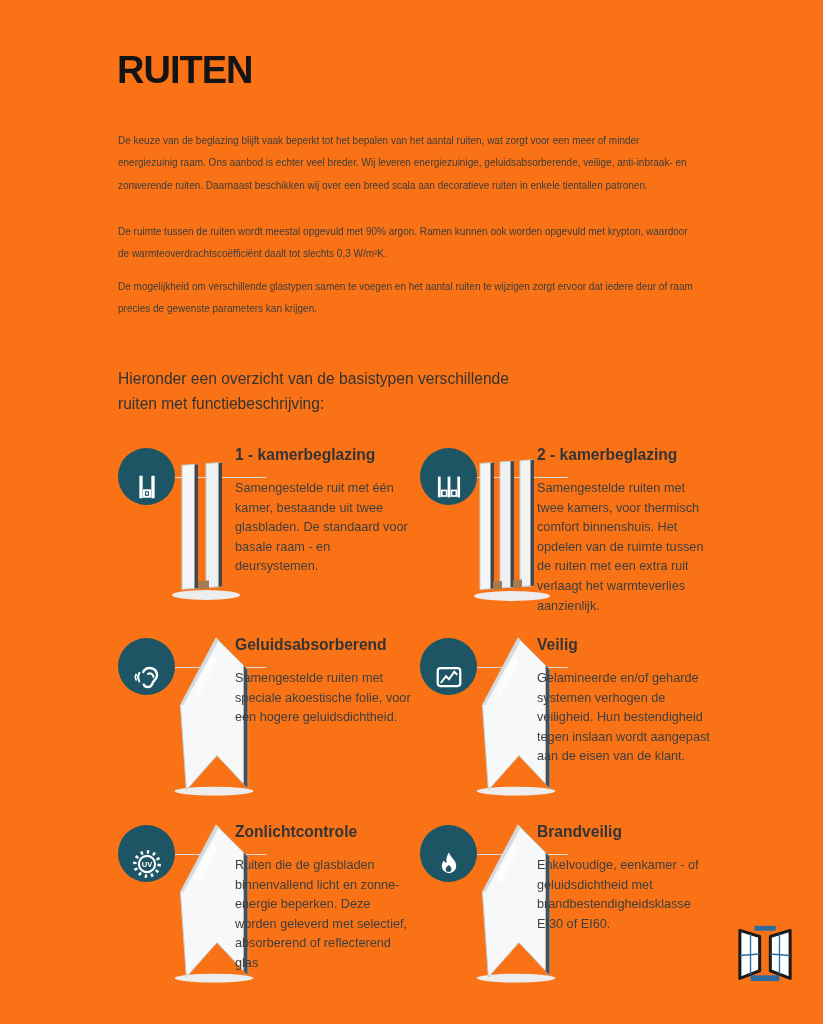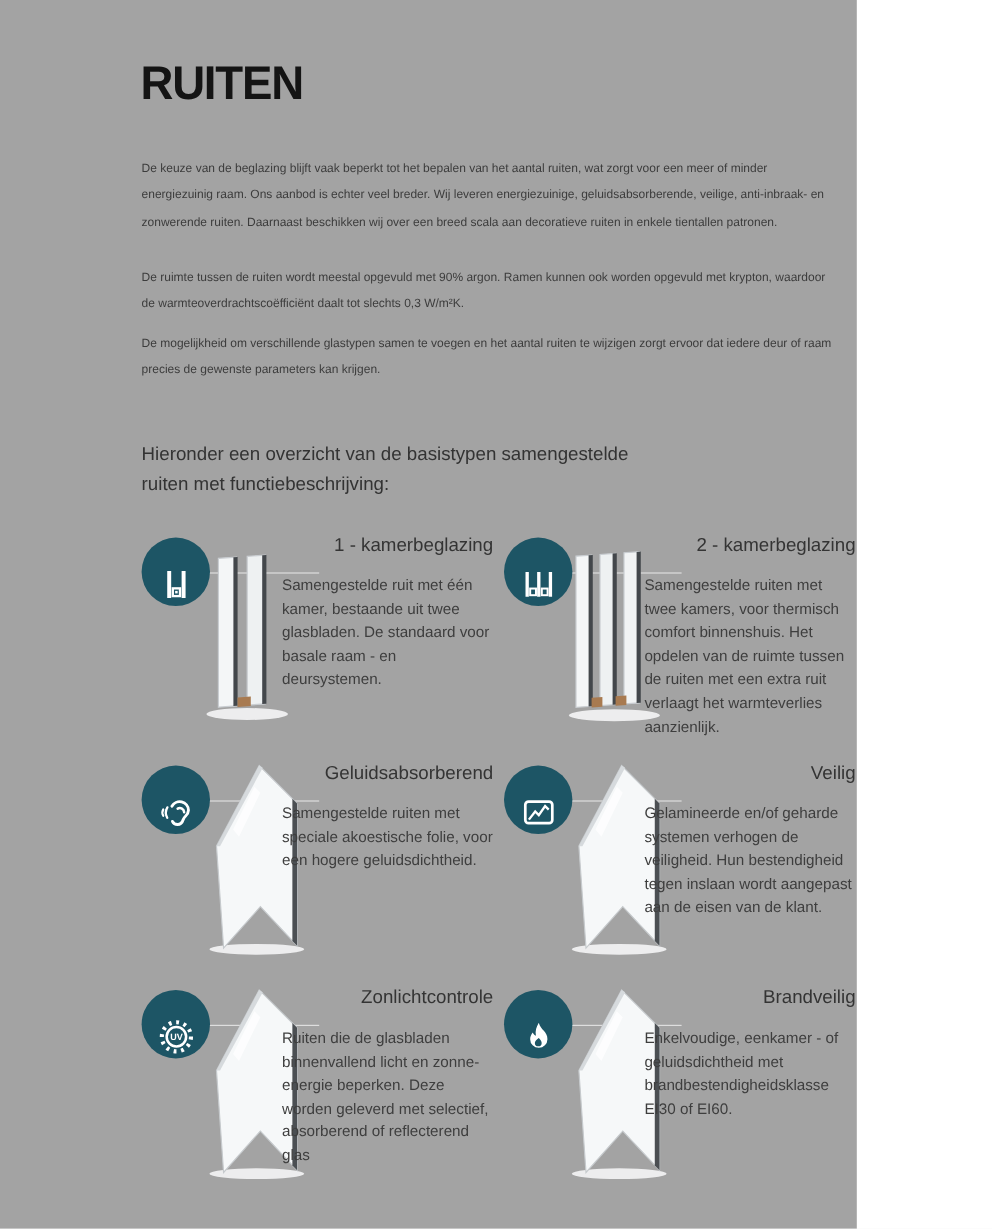--- a/index.html
+++ b/index.html
@@ -1,18 +1,18 @@
 <!DOCTYPE html>
 <html><head>
 <meta charset="utf-8">
 <style>
   * { margin:0; padding:0; box-sizing:border-box; }
   html,body { background:#ffffff; }
   body { font-family:"Liberation Sans", sans-serif; color:#3a3a3a; }
-  .page { position:relative; width:714px; height:1024px; background:#a3a3a3; overflow:hidden; }
+  .page { position:relative; width:823px; height:1024px; background:#f97316; overflow:hidden; }
 
   .page-title{
     position:absolute; left:117px; top:48px;
     font-size:38px; font-weight:bold; letter-spacing:-1px;
     color:#141414; transform:scaleY(1.04); transform-origin:left top;
   }
   .para{
     position:absolute; left:118px; width:580px;
     font-size:10px; line-height:22.4px; color:#3c3c3c;
   }
@@ -30,41 +30,41 @@
     border-radius:50%; background:#1d5565; z-index:2;
     display:flex; align-items:flex-end; justify-content:center;
   }
   .icon-circle svg{ width:36px; height:36px; }
   .connector{
     position:absolute; left:30px; top:37px; width:118px; height:0;
     border-top:1px solid #dedede; z-index:0;
   }
   .pane-img{ position:absolute; left:46px; top:0; z-index:1; }
   .cell-text{ position:absolute; left:117px; top:6px; width:176px; z-index:3; }
-  .cell-title{ font-size:15.6px; font-weight:normal; color:#343434;text-align:right; }
+  .cell-title{ font-size:15.6px; font-weight:bold; color:#343434; }
   .cell-desc{ margin-top:15px; font-size:12.7px; line-height:19.6px; color:#3e3e3e; }
 
   .page-number{
     position:absolute; left:0; top:977px; width:827px;
     text-align:center; font-size:11.5px; color:#3a3a3a;
   }
   .footer-logo{ position:absolute; left:733px; top:922px; width:64px; height:64px; }
 </style>
 </head>
 <body>
 
 <div class="page">
 
   <h1 class="page-title">RUITEN</h1>
 
   <p class="para para1">De keuze van de beglazing blijft vaak beperkt tot het bepalen van het aantal ruiten, wat zorgt voor een meer of minder energiezuinig raam. Ons aanbod is echter veel breder. Wij leveren energiezuinige, geluidsabsorberende, veilige, anti-inbraak- en zonwerende ruiten. Daarnaast beschikken wij over een breed scala aan decoratieve ruiten in enkele tientallen patronen.</p>
   <p class="para para2">De ruimte tussen de ruiten wordt meestal opgevuld met 90% argon. Ramen kunnen ook worden opgevuld met krypton, waardoor de warmteoverdrachtscoëfficiënt daalt tot slechts 0,3 W/m²K.</p>
   <p class="para para3">De mogelijkheid om verschillende glastypen samen te voegen en het aantal ruiten te wijzigen zorgt ervoor dat iedere deur of raam precies de gewenste parameters kan krijgen.</p>
 
-  <p class="overview-heading">Hieronder een overzicht van de basistypen samengestelde ruiten met functiebeschrijving:</p>
+  <p class="overview-heading">Hieronder een overzicht van de basistypen verschillende ruiten met functiebeschrijving:</p>
 
   <div class="cell" style="left:118px; top:440px;">
     <div class="connector"></div>
     <div class="icon-circle">
       <svg viewBox="0 0 24 24" fill="none" stroke="#ffffff">
         <path d="M8 4.5v15" stroke-width="2.2"></path>
         <path d="M16 4.5v15" stroke-width="2.2"></path>
         <rect x="10" y="14.2" width="4" height="4.3" stroke-width="1.3"></rect>
         <rect x="11.3" y="15.6" width="1.4" height="1.4" fill="#ffffff" stroke="none"></rect>
       </svg>

